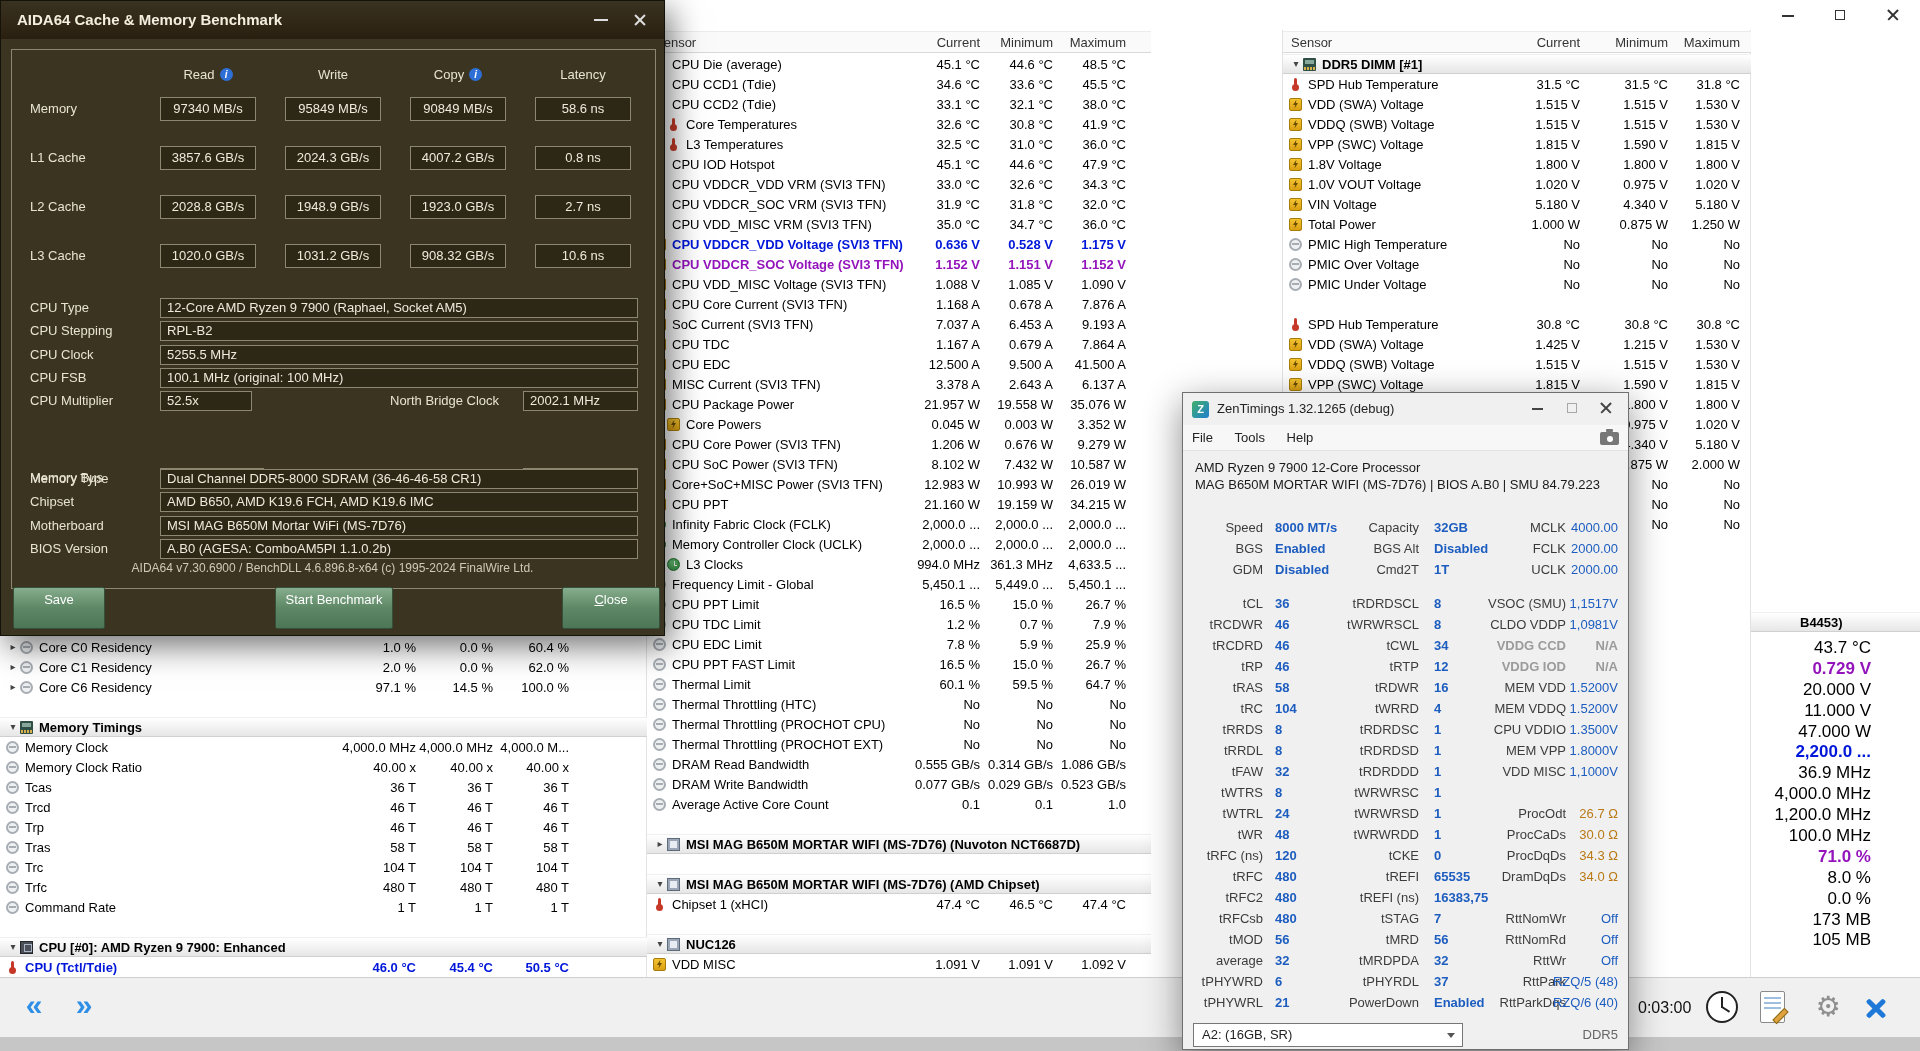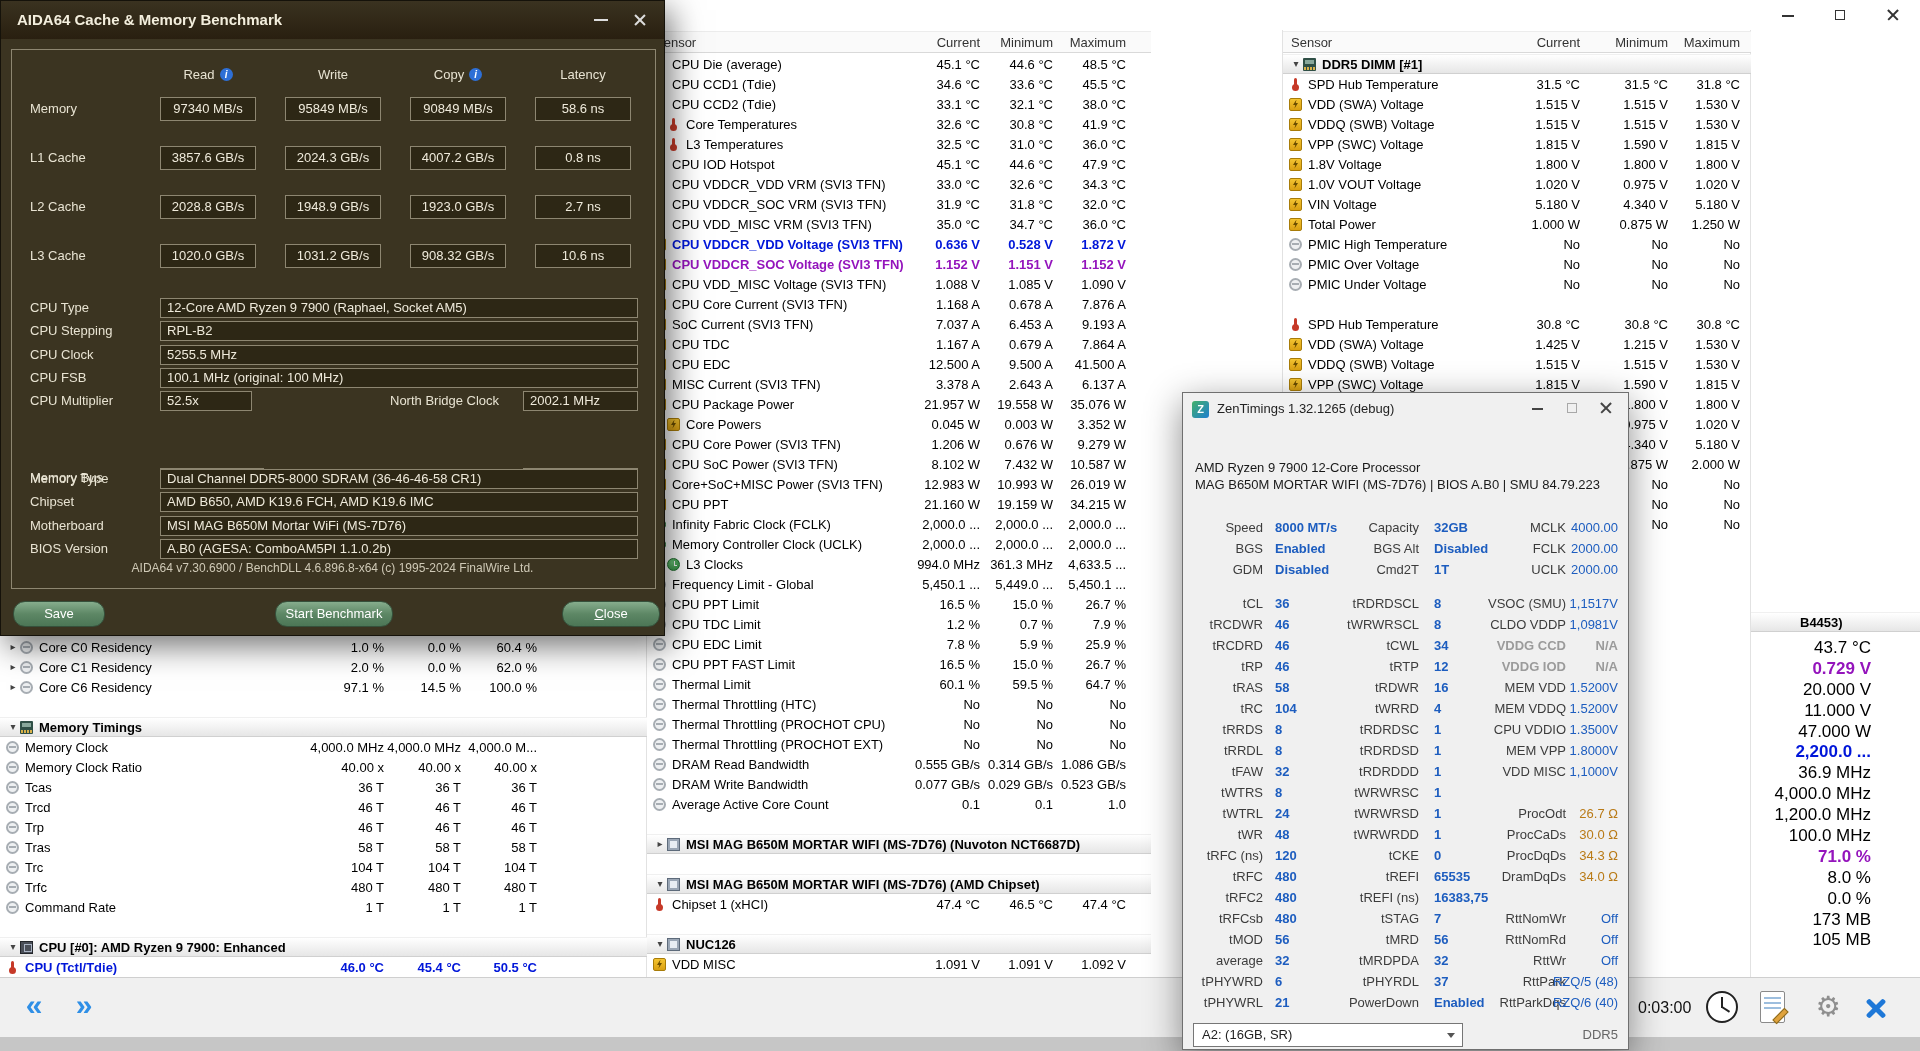--- a/index.html
+++ b/index.html
@@ -16,21 +16,21 @@
 
   .scol{position:absolute;font-size:13px;color:#000}
   .srow{display:flex;align-items:center;height:20px;padding-left:6px;white-space:nowrap}
   .chev{flex:none;width:0;text-align:center;color:#444;font-size:10px;line-height:20px}
   .chev[data-chev="r"],.chev[data-chev="d"]{width:14px}
   .chev[data-chev="r"]::before{content:"\25B8"}
   .chev[data-chev="d"]::before{content:"\25BE"}
   .sicon{flex:none;width:13px;height:13px;margin-right:6px;position:relative}
   .slabel{flex:1;overflow:hidden;text-overflow:ellipsis}
   .sval{flex:none;text-align:right;white-space:nowrap}
-  .colA .srow{padding-right:110px}.colA .sv1{width:90px}.colA .sv2{width:77px}.colA .sv3{width:76px}
+  .colA .srow{padding-right:78px}.colA .sv1{width:90px}.colA .sv2{width:77px}.colA .sv3{width:76px}
   .colB .srow{padding-right:25px}.colB .sv1{width:73px}.colB .sv2{width:73px}.colB .sv3{width:73px}
   .colC .srow{padding-right:11px}.colC .sv1{width:90px}.colC .sv2{width:88px}.colC .sv3{width:72px}
   .t-section{font-weight:bold;background:linear-gradient(#ffffff,#e6e6e6);border-top:1px solid #f0f0f0;border-bottom:1px solid #d0d0d0}
   .t-section .slabel{overflow:visible}
   .s-blue{color:#0016d9;font-weight:bold}
   .s-purple{color:#9414bc;font-weight:bold}
 
   
   .sicon[data-icon="temp"]::before{content:"";position:absolute;left:5px;top:0;width:3px;height:8px;background:#c63928;border-radius:1.5px}
   .sicon[data-icon="temp"]::after{content:"";position:absolute;left:3px;top:6px;width:7px;height:7px;background:#c63928;border-radius:50%}
@@ -127,21 +127,21 @@
   .infoi{display:inline-block;width:13px;height:13px;border-radius:50%;background:#2e6fd6;margin-left:5px;vertical-align:-2px;position:relative}
   .infoi::after{content:"i";position:absolute;left:0;right:0;top:0;bottom:0;color:#fff;font-weight:bold;font-size:10px;line-height:13px;text-align:center}
   .abrow{position:relative;height:49px}
   .ablabel{position:absolute;left:29px;top:0;height:24px;line-height:24px;color:#e8e3d2;white-space:nowrap}
   .abox{position:absolute;top:0;width:96px;height:24px;background:#2d2715;border:1px solid #8d8671;color:#efeadb;line-height:22px;text-align:center;white-space:nowrap}
   .abox.b1{left:159px}.abox.b2{left:284px}.abox.b3{left:409px}.abox.b4{left:534px}
   .airow{position:relative;height:23.4px}
   .ailabel{position:absolute;left:29px;top:0;line-height:20px;color:#e8e3d2;white-space:nowrap}
   .aibox{position:absolute;left:159px;top:0;width:478px;height:20px;background:#2d2715;border:1px solid #8d8671;color:#efeadb;line-height:18px;padding-left:6px;white-space:nowrap;overflow:hidden}
   .aida-footer{position:absolute;left:0;right:0;top:560px;text-align:center;color:#cfc9b6;font-size:12px}
-  .abtn{position:absolute;top:600px;height:26px;background:linear-gradient(#86ad8d,#5d8765 50%,#4c7656);border:1px solid #35503b;border-radius:12px;color:#fff;text-align:center;line-height:24px}
+  .abtn{position:absolute;top:586px;height:42px;background:linear-gradient(#86ad8d,#5d8765 50%,#4c7656);border:1px solid #35503b;border-radius:2px;color:#fff;text-align:center;line-height:24px}
   .abtn.close::first-letter{text-decoration:underline}
 </style>
 </head>
 <body>
 
 <div class="abs topbar"></div>
 <div class="abs wctl">
   <span class="wbtn"><i class="bar"></i></span>
   <span class="wbtn"><i class="sq"></i></span>
   <span class="wbtn"><i class="xa"></i><i class="xb"></i></span>
@@ -399,21 +399,21 @@
       <span class="sval sv2">34.7 °C</span>
       <span class="sval sv3">36.0 °C</span>
     </div>
 
     <div class="srow s-blue">
       <span class="chev"></span>
       <span class="sicon" data-icon="volt"></span>
       <span class="slabel">CPU VDDCR_VDD Voltage (SVI3 TFN)</span>
       <span class="sval sv1">0.636 V</span>
       <span class="sval sv2">0.528 V</span>
-      <span class="sval sv3">1.872 V</span>
+      <span class="sval sv3">1.175 V</span>
     </div>
 
     <div class="srow s-purple">
       <span class="chev"></span>
       <span class="sicon" data-icon="volt"></span>
       <span class="slabel">CPU VDDCR_SOC Voltage (SVI3 TFN)</span>
       <span class="sval sv1">1.152 V</span>
       <span class="sval sv2">1.151 V</span>
       <span class="sval sv3">1.152 V</span>
     </div>
@@ -1034,20 +1034,26 @@
         <i></i>
       </span>
     <span class="ztb max">
         <i></i>
       </span>
     <span class="ztb x">
         <i class="a"></i>
         <i class="b"></i>
       </span>
   </div>
+  <div class="zt-menu">
+    <span class="mi">File</span>
+    <span class="mi">Tools</span>
+    <span class="mi">Help</span>
+    <span class="zt-cam"></span>
+  </div>
   <div class="zt-info">
     <div>AMD Ryzen 9 7900 12-Core Processor</div>
     <div>MAG B650M MORTAR WIFI (MS-7D76) | BIOS A.B0 | SMU 84.79.223</div>
   </div>
   <div class="zt-cfg">
 
       <div class="ztrow">
         <span class="zl1">Speed</span>
         <span class="zv1">8000 MT/s</span>
         <span class="zl2">Capacity</span>

